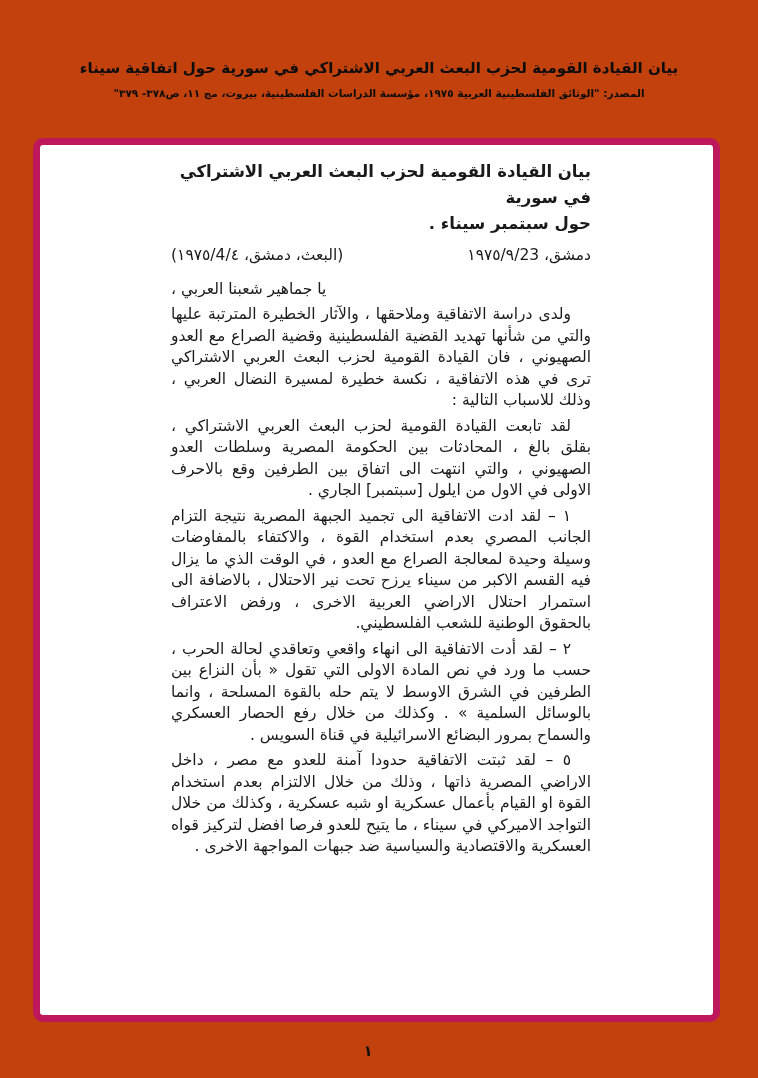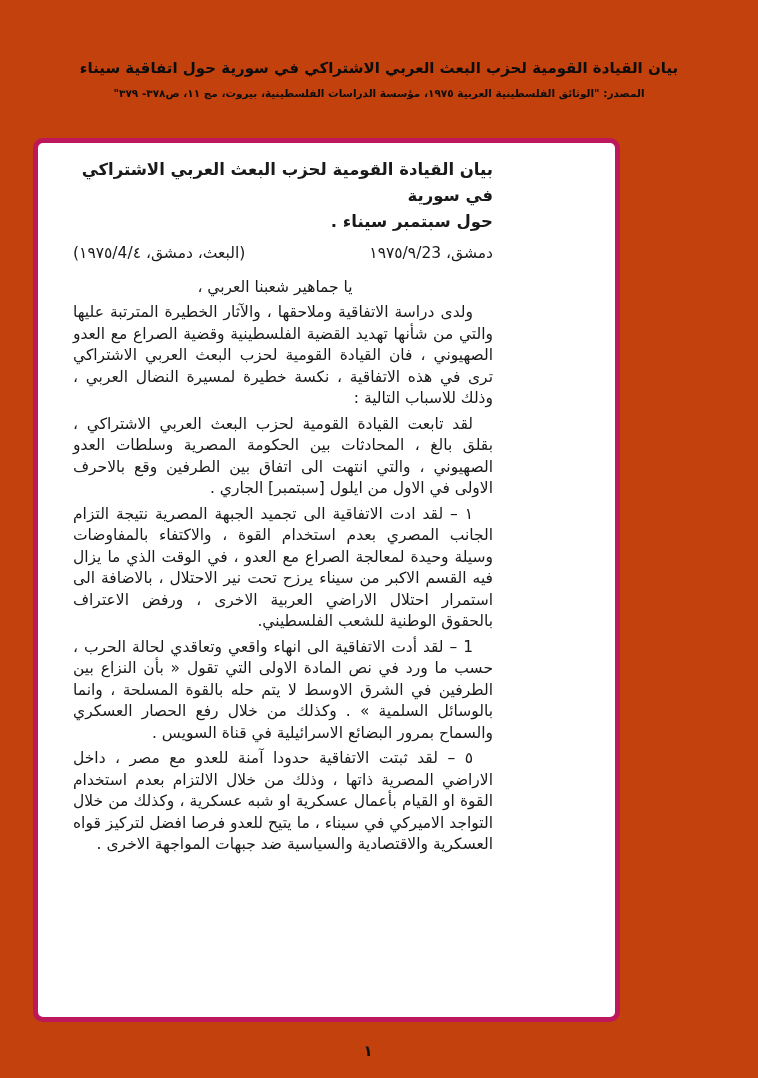--- a/index.html
+++ b/index.html
@@ -40,24 +40,24 @@
     font-size: 10.5px;
     line-height: 14px;
     margin-top: 8px;
     color: #0d0d0d;
   }
   
   .doc-frame {
     position: absolute;
     left: 33px;
     top: 138px;
-    width: 587px;
+    width: 687px;
     height: 884px;
     box-sizing: border-box;
-    border: 5px solid #be185d;
+    border: 7px solid #be185d;
     border-radius: 10px;
     background: #ffffff;
     overflow: hidden;
   }
   .doc-content {
     position: absolute;
     top: 14px;
     right: 122px;
     width: 420px;
     direction: rtl;
@@ -75,21 +75,21 @@
   .dateline {
     display: flex;
     justify-content: space-between;
     align-items: baseline;
     margin: 8px 0 12px 0;
     font-size: 15.5px;
   }
   .salutation {
     margin: 0 0 4px 0;
     text-indent: 16px;
-    text-align: center;
+    text-align: left;
   }
   .para {
     margin: 0 0 4px 0;
     text-indent: 20px;
     text-align: justify;
   }
   
   .page-number {
     position: absolute;
     top: 1042px;
@@ -122,21 +122,21 @@
       <div class="dateline">
         <span>دمشق، ١٩٧٥/٩/23</span>
         <span>(البعث، دمشق، ١٩٧٥/4/٤)</span>
       </div>
 
       <p class="salutation">يا جماهير شعبنا العربي ،</p>
 
       <p class="para">ولدى دراسة الاتفاقية وملاحقها ، والآثار الخطيرة المترتبة عليها والتي من شأنها تهديد القضية الفلسطينية وقضية الصراع مع العدو الصهيوني ، فان القيادة القومية لحزب البعث العربي الاشتراكي ترى في هذه الاتفاقية ، نكسة خطيرة لمسيرة النضال العربي ، وذلك للاسباب التالية :</p>
       <p class="para">لقد تابعت القيادة القومية لحزب البعث العربي الاشتراكي ، بقلق بالغ ، المحادثات بين الحكومة المصرية وسلطات العدو الصهيوني ، والتي انتهت الى اتفاق بين الطرفين وقع بالاحرف الاولى في الاول من ايلول [سبتمبر] الجاري .</p>
       <p class="para">١ – لقد ادت الاتفاقية الى تجميد الجبهة المصرية نتيجة التزام الجانب المصري بعدم استخدام القوة ، والاكتفاء بالمفاوضات وسيلة وحيدة لمعالجة الصراع مع العدو ، في الوقت الذي ما يزال فيه القسم الاكبر من سيناء يرزح تحت نير الاحتلال ، بالاضافة الى استمرار احتلال الاراضي العربية الاخرى ، ورفض الاعتراف بالحقوق الوطنية للشعب الفلسطيني.</p>
-      <p class="para">1 – لقد أدت الاتفاقية الى انهاء واقعي وتعاقدي لحالة الحرب ، حسب ما ورد في نص المادة الاولى التي تقول « بأن النزاع بين الطرفين في الشرق الاوسط لا يتم حله بالقوة المسلحة ، وانما بالوسائل السلمية » . وكذلك من خلال رفع الحصار العسكري والسماح بمرور البضائع الاسرائيلية في قناة السويس .</p>
+      <p class="para">٢ – لقد أدت الاتفاقية الى انهاء واقعي وتعاقدي لحالة الحرب ، حسب ما ورد في نص المادة الاولى التي تقول « بأن النزاع بين الطرفين في الشرق الاوسط لا يتم حله بالقوة المسلحة ، وانما بالوسائل السلمية » . وكذلك من خلال رفع الحصار العسكري والسماح بمرور البضائع الاسرائيلية في قناة السويس .</p>
       <p class="para">٥ – لقد ثبتت الاتفاقية حدودا آمنة للعدو مع مصر ، داخل الاراضي المصرية ذاتها ، وذلك من خلال الالتزام بعدم استخدام القوة او القيام بأعمال عسكرية او شبه عسكرية ، وكذلك من خلال التواجد الاميركي في سيناء ، ما يتيح للعدو فرصا افضل لتركيز قواه العسكرية والاقتصادية والسياسية ضد جبهات المواجهة الاخرى .</p>
 
     </div>
   </div>
 
   <div class="page-number">١</div>
 
 </div>
 
 </body></html>

